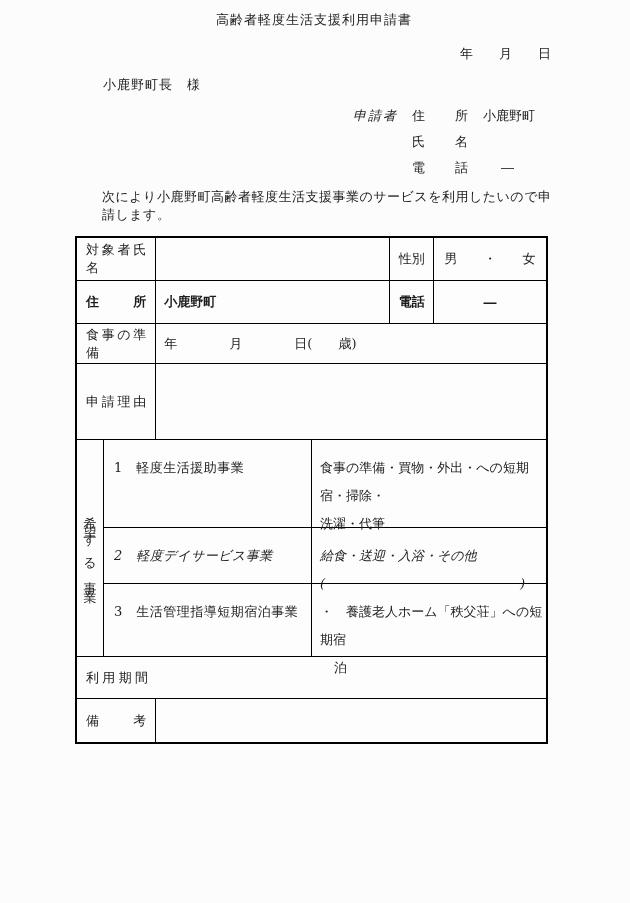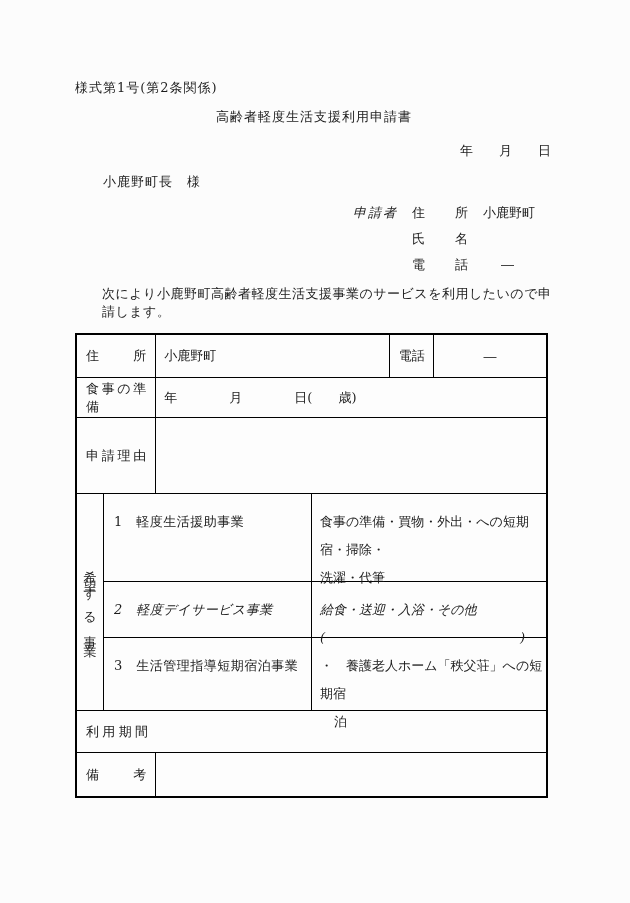--- a/index.html
+++ b/index.html
@@ -38,21 +38,21 @@
   .cell { border-right: 1px solid #000; display: flex; align-items: center; }
   .cell:last-child { border-right: none; }
   .cell.head { padding: 0; }
   .cell.head > div { width: 100%; padding: 0 9px; text-align: justify; text-align-last: justify; }
   .cell.small-head { width: 44px; justify-content: center; }
   .cell.val-main { width: 236px; padding-left: 8px; }
   .cell.val-side { width: 113px; justify-content: center; }
   .cell.val-wide { width: 393px; padding-left: 8px; }
   .cell.w80 { width: 80px; }
 
-  .r1 { height: 43px; } .r2 { height: 43px; } .r3 { height: 40px; }
+  .r1 { height: 43px; } .r2 { height: 43px; font-weight: bold; } .r3 { height: 40px; }
   .r4 { height: 76px; } .r8 { height: 42px; } .r9 { height: 43px; }
 
   .birth-val { padding-left: 45px; }
   .period-val { padding-left: 20px; }
 
   
   .services-row { display: flex; border-bottom: 1px solid #000; height: 217px; }
   .services-vert {
     width: 27px; border-right: 1px solid #000;
     display: flex; align-items: center; justify-content: center;
@@ -71,21 +71,20 @@
     padding: 14px 0 0 10px; line-height: 28px; letter-spacing: 0.5px;
   }
   .svc-detail { flex: 1; padding: 14px 0 0 8px; line-height: 28px; }
   .svc-detail .line.indent { padding-left: 14px; }
 </style>
 </head>
 <body>
 
 <div class="doc">
 
-  <div class="form-number">様式第1号(第2条関係)</div>
 
   <div class="doc-title">高齢者軽度生活支援利用申請書</div>
 
   <div class="date-line">年　　月　　日</div>
 
   <div class="addressee">小鹿野町長　様</div>
 
   <div class="applicant">
     <div class="applicant-row">
       <span class="applicant-prefix">申請者</span>
@@ -101,20 +100,28 @@
       <span class="applicant-prefix"></span>
       <span class="applicant-label">電　話</span>
       <span class="applicant-value dash">―</span>
     </div>
   </div>
 
   <div class="intro">次により小鹿野町高齢者軽度生活支援事業のサービスを利用したいので申請します。</div>
 
   <div class="form-table">
 
+    <div class="trow r1">
+      <div class="cell head w80">
+        <div>対象者氏名</div>
+      </div>
+      <div class="cell val-main"></div>
+      <div class="cell small-head">性別</div>
+      <div class="cell val-side">男　　・　　女</div>
+    </div>
 
     <div class="trow r2">
       <div class="cell head w80">
         <div>住所</div>
       </div>
       <div class="cell val-main">小鹿野町</div>
       <div class="cell small-head">電話</div>
       <div class="cell val-side">―</div>
     </div>
 

